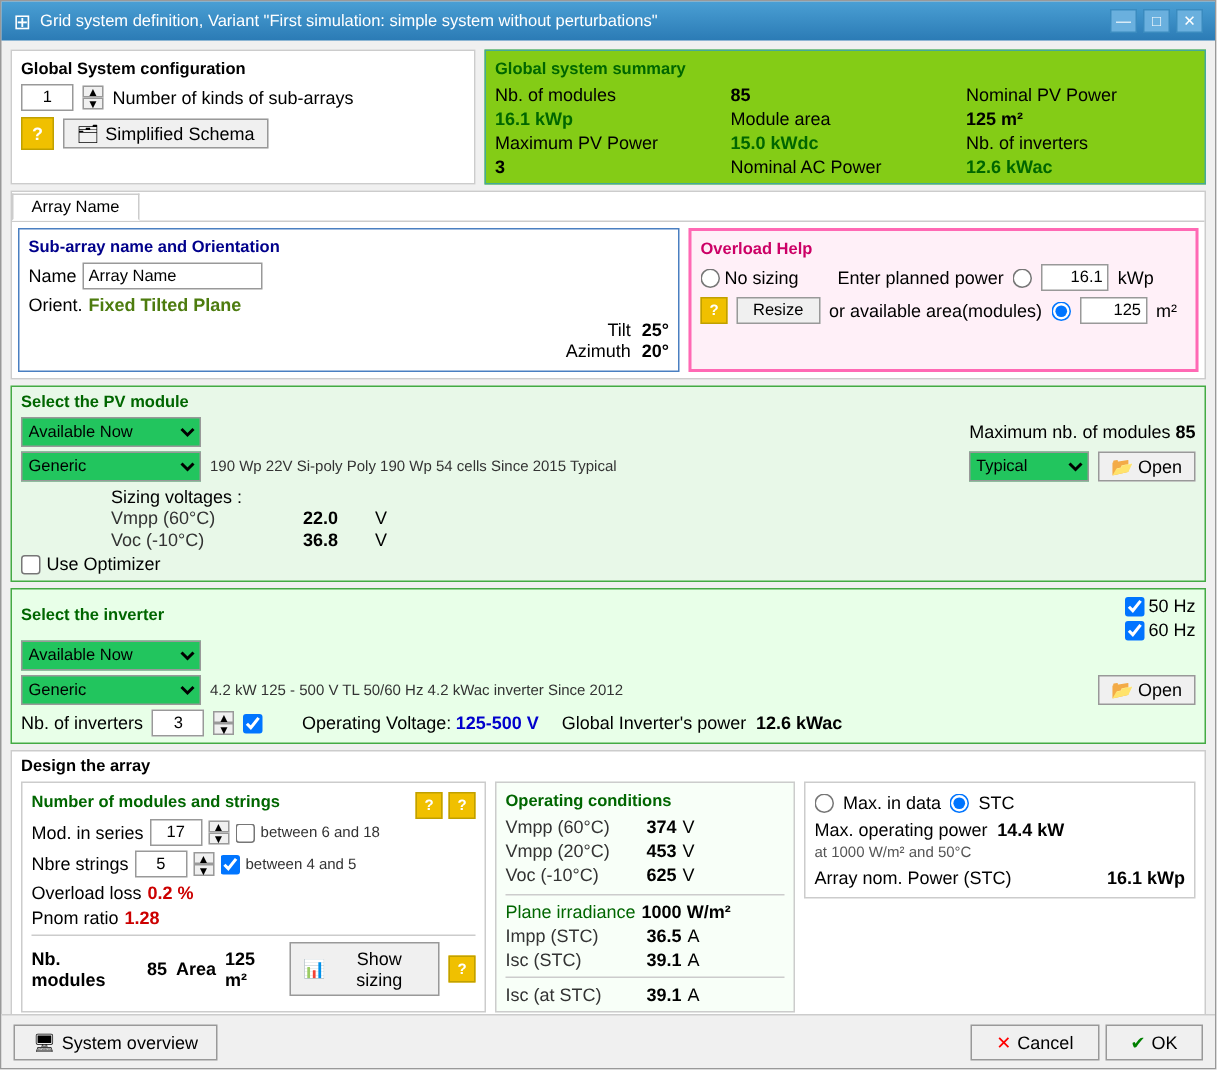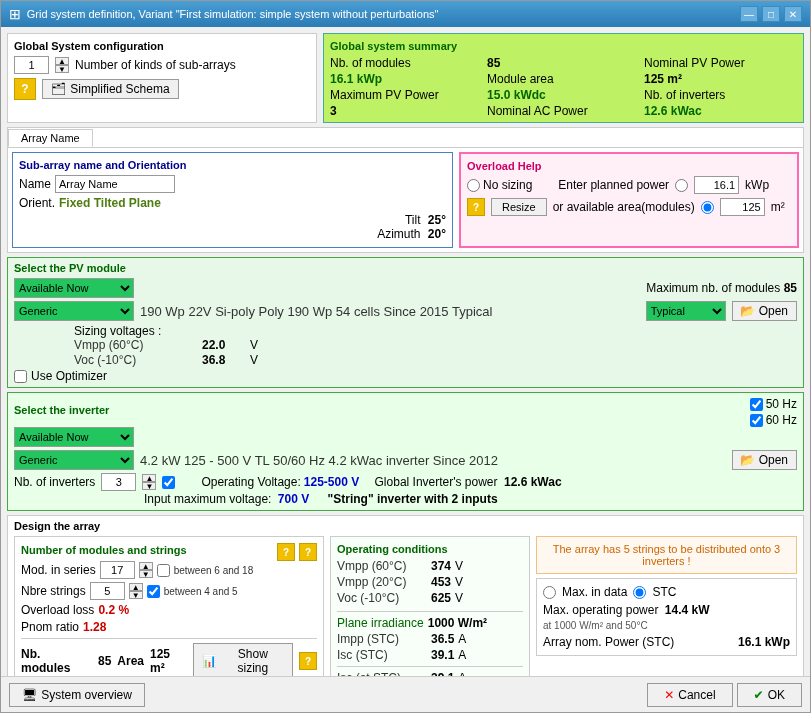--- a/index.html
+++ b/index.html
@@ -7,21 +7,21 @@
     .window { width: 811px; height: 713px; background: #f0f0f0; border: 1px solid #999; display: flex; flex-direction: column; }
     .titlebar { background: linear-gradient(to bottom, #4a9fd4, #2b7bb5); color: white; padding: 4px 8px; display: flex; align-items: center; justify-content: space-between; height: 26px; }
     .titlebar-title { font-size: 11px; font-weight: normal; }
     .titlebar-controls { display: flex; gap: 4px; }
     .titlebar-btn { width: 18px; height: 16px; background: #6ab0de; border: 1px solid #3a8bbf; color: white; font-size: 10px; cursor: pointer; display: flex; align-items: center; justify-content: center; }
     .main-content { flex: 1; padding: 6px; display: flex; flex-direction: column; gap: 4px; overflow: hidden; }
 
     
     .top-section { display: flex; gap: 6px; height: 90px; }
     .global-config { background: white; border: 1px solid #ccc; padding: 6px; flex: 0 0 310px; }
-    .global-summary { background: #bef264; border: 1px solid #4a9; padding: 6px; flex: 1; }
+    .global-summary { background: #84cc16; border: 1px solid #4a9; padding: 6px; flex: 1; }
     .section-title { font-weight: bold; font-size: 11px; margin-bottom: 4px; }
     .global-summary .section-title { color: #006600; }
     .config-row { display: flex; align-items: center; gap: 6px; margin-bottom: 4px; }
     .number-input { width: 35px; height: 18px; border: 1px solid #999; text-align: center; font-size: 11px; }
     .simplified-btn { display: flex; align-items: center; gap: 4px; padding: 2px 8px; border: 1px solid #999; background: #f0f0f0; cursor: pointer; font-size: 11px; }
     .help-btn { width: 22px; height: 22px; background: #f0c000; border: 1px solid #c0a000; color: white; font-weight: bold; font-size: 12px; cursor: pointer; display: flex; align-items: center; justify-content: center; }
     .summary-grid { display: grid; grid-template-columns: 1fr 1fr 1fr; gap: 2px 4px; font-size: 11px; }
     .summary-highlight { color: #006600; font-weight: bold; }
 
     
@@ -46,21 +46,21 @@
     .resize-btn { padding: 2px 10px; border: 1px solid #999; background: #f0f0f0; cursor: pointer; font-size: 11px; }
     .presizing-input { width: 45px; height: 18px; border: 1px solid #999; text-align: right; font-size: 11px; padding: 1px 3px; }
 
     
     .pv-section { background: #e8f8e8; border: 1px solid #4a4; padding: 4px 6px; }
     .pv-section .section-title { color: #006600; }
     .pv-row { display: flex; align-items: center; gap: 6px; margin-bottom: 3px; }
     .dropdown { height: 20px; border: 1px solid #999; background: #22c55e; font-size: 11px; cursor: pointer; }
     .dropdown-sm { width: 120px; }
     .open-btn { display: flex; align-items: center; gap: 3px; padding: 2px 8px; border: 1px solid #999; background: #f0f0f0; cursor: pointer; font-size: 11px; }
-    .module-desc { flex: 1; font-size: 13px; color: #333; }
+    .module-desc { flex: 1; font-size: 10px; color: #333; }
     .sizing-voltages { font-size: 11px; margin-left: 60px; margin-top: 2px; }
     .voltage-row { display: flex; gap: 8px; margin-bottom: 1px; }
     .volt-label { color: #333; width: 120px; }
     .volt-value { font-weight: bold; color: #000; width: 40px; }
     .checkbox-row { display: flex; align-items: center; gap: 4px; font-size: 11px; margin-top: 2px; }
 
     
     .inv-section { background: #e8ffe8; border: 1px solid #4a4; padding: 4px 6px; }
     .inv-section .section-title { color: #006600; }
     .inv-checkboxes { display: flex; flex-direction: column; gap: 2px; margin-left: auto; }
@@ -292,26 +292,20 @@
         </div>
         <input type="checkbox" checked="" style="">
         <div class="inv-power-info">
           <span>Operating Voltage:</span>
           <span class="bold-blue"><span>125-500</span> <span>V</span></span>
           &nbsp;&nbsp;&nbsp;
           <span>Global Inverter's power</span>
           <span class="bold-black">&nbsp;<span>12.6</span> <span>kWac</span></span>
         </div>
       </div>
-      <div style="margin-left:130px;font-size:11px;margin-top:1px;">
-        <span>Input maximum voltage:</span>
-        <span class="bold-blue">&nbsp;<span>700</span> <span>V</span></span>
-        &nbsp;&nbsp;&nbsp;&nbsp;
-        <span class="bold-black">"String" inverter with 2 inputs</span>
-      </div>
     </div>
 
     <div class="array-section">
       <div class="section-title">Design the array</div>
       <div class="array-inner">
 
         <div class="num-modules">
           <div style="display:flex;align-items:center;justify-content:space-between;">
             <div class="section-title">Number of modules and strings</div>
             <div style="display:flex;gap:4px;">
@@ -396,21 +390,20 @@
           <div style="margin-top:4px;border-top:1px solid #ccc;padding-top:4px;">
             <div class="op-row">
               <span class="op-label">Isc (at STC)</span>
               <span class="op-value">39.1</span>
               <span>A</span>
             </div>
           </div>
         </div>
 
         <div class="right-panel">
-          <div class="array-warning">The array has 5 strings to be distributed onto 3 inverters !</div>
           <div class="stc-panel">
             <div style="display:flex;align-items:center;gap:6px;margin-bottom:4px;">
               <input type="radio" name="stcmode" style="">
               <span>Max. in data</span>
               <input type="radio" name="stcmode" checked="" style="">
               <span>STC</span>
             </div>
             <div style="font-size:11px;margin-bottom:3px;">
               <span>Max. operating power</span>
               <strong>&nbsp;<span>14.4</span> <span>kW</span></strong>

